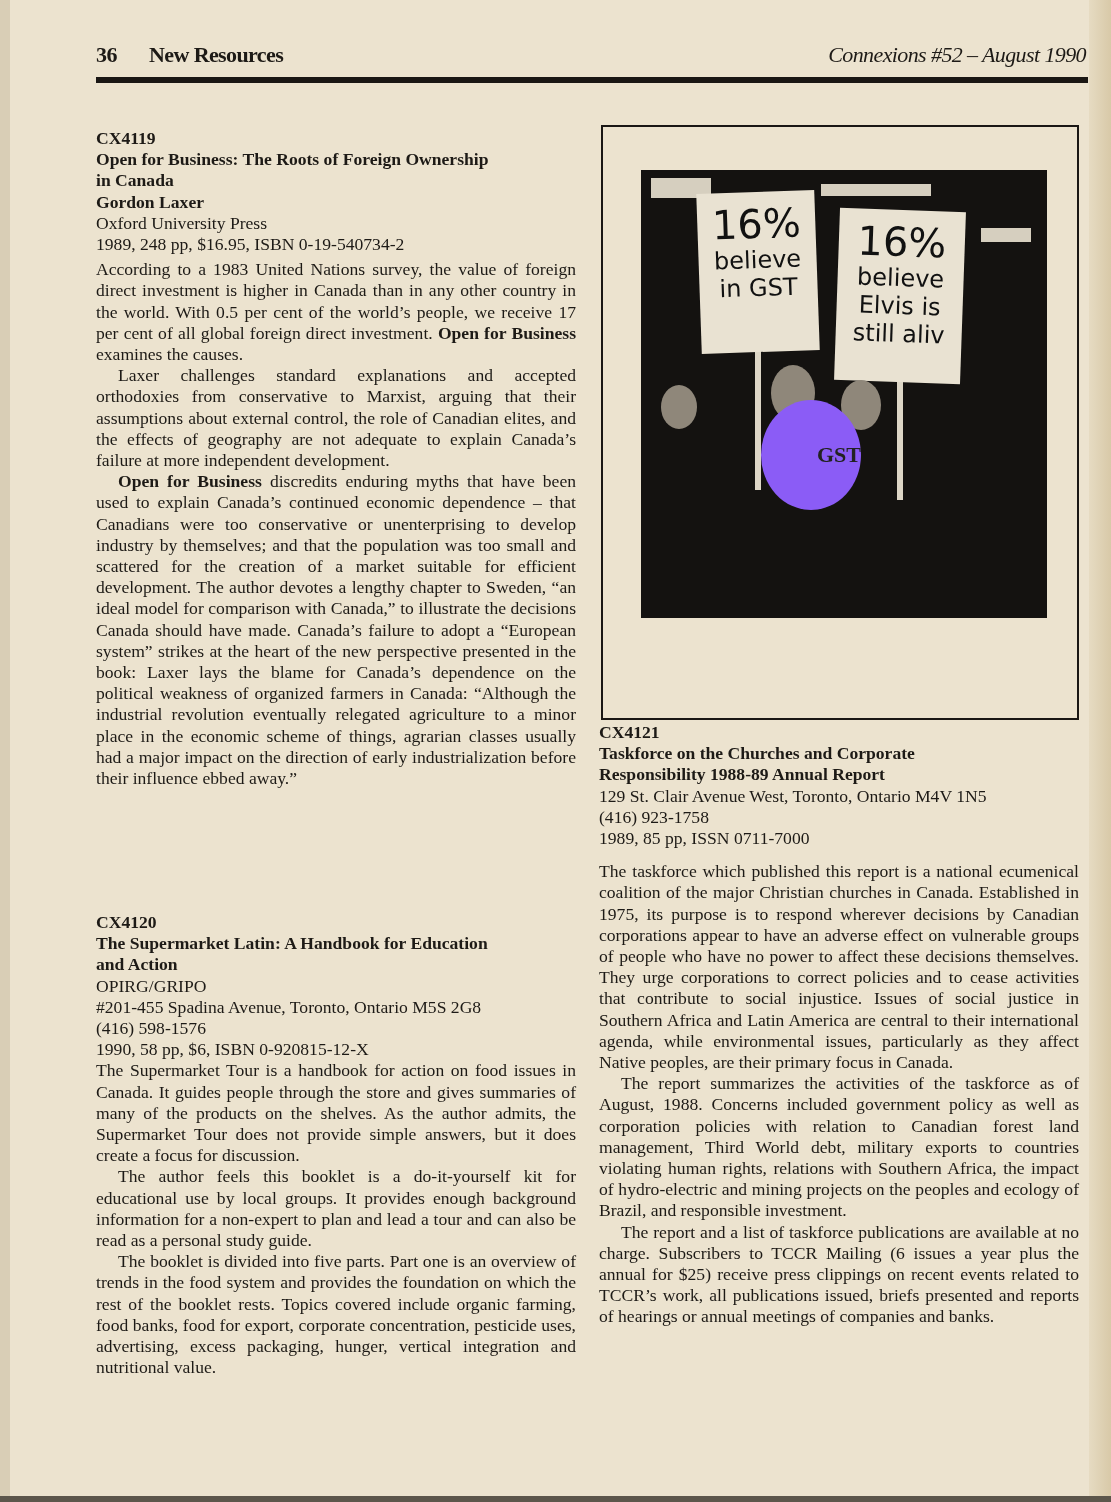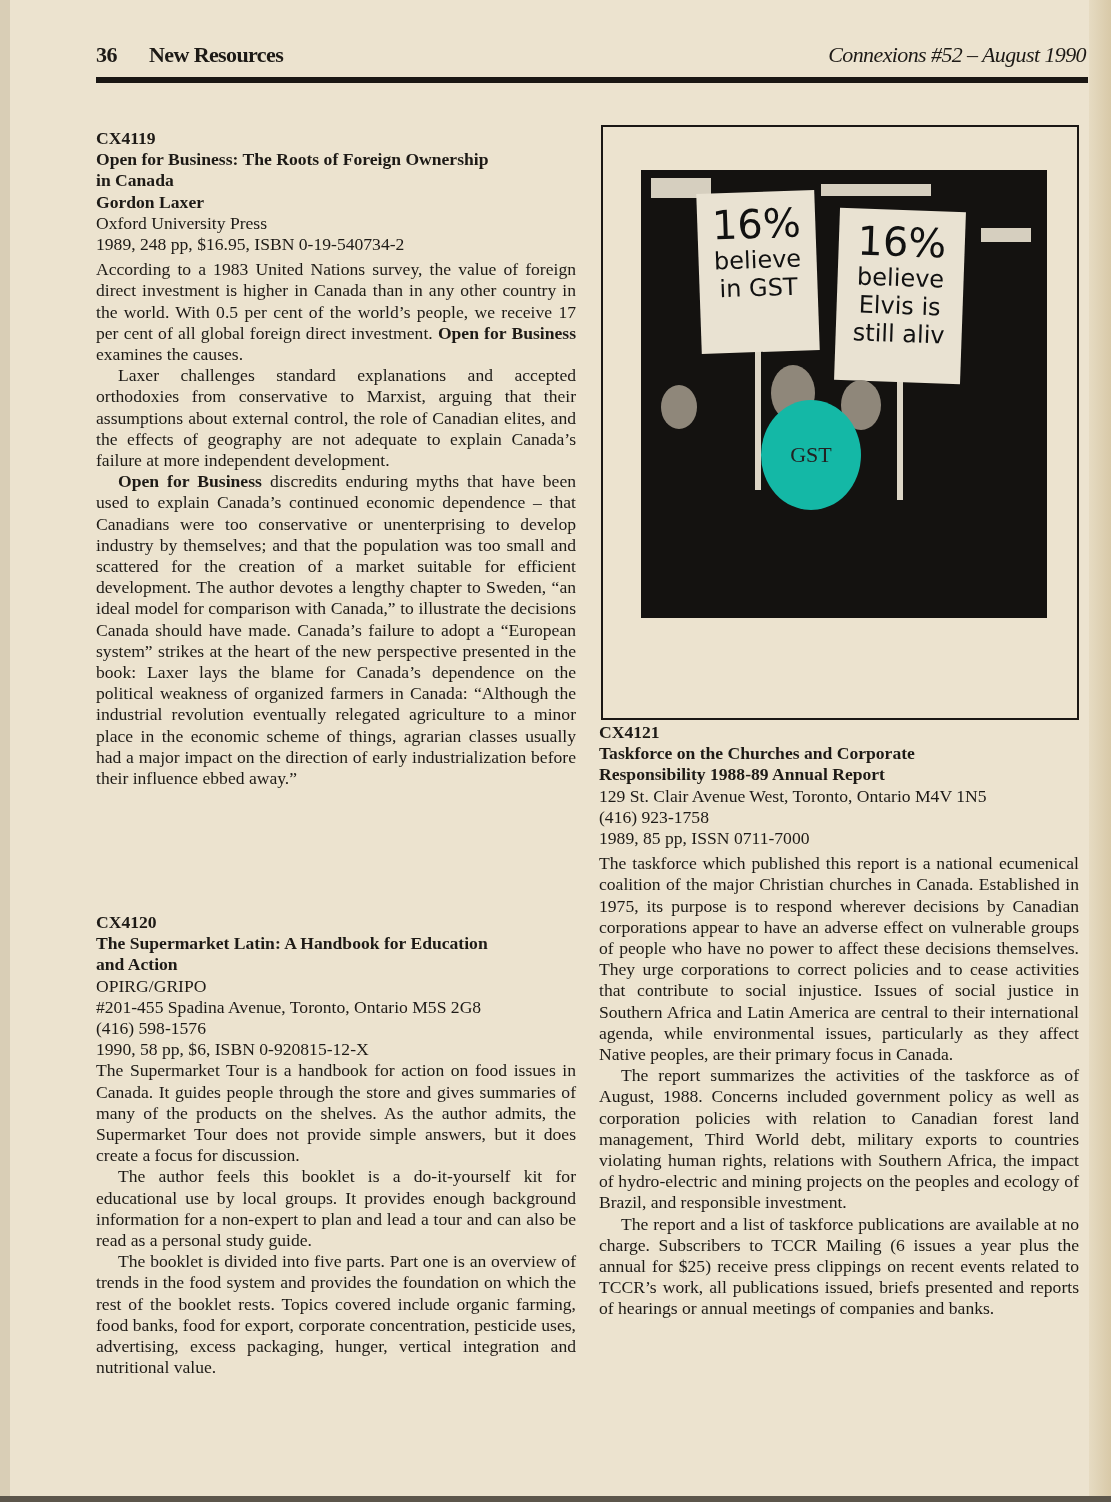--- a/index.html
+++ b/index.html
@@ -40,21 +40,21 @@
     background:#141210; overflow:hidden;
   }
   .sign { position:absolute; background:#e9e2d2; color:#111; font-family:"DejaVu Sans",sans-serif; text-align:center; }
   .sign1 { left:58px; top:22px; width:118px; height:160px; transform:rotate(-2deg); }
   .sign2 { left:196px; top:40px; width:126px; height:172px; transform:rotate(2deg); }
   .sign .big { font-size:40px; line-height:44px; display:block; margin-top:10px; }
   .sign .txt { font-size:24px; line-height:28px; display:block; }
   .pole { position:absolute; width:6px; background:#ddd6c6; }
   .balloon {
     position:absolute; left:120px; top:230px; width:100px; height:110px; border-radius:50%;
-    background:#14b8a6; color:#222; font-weight:normal; font-size:22px; text-align:center; line-height:110px;
+    background:#8b5cf6; color:#222; font-weight:bold; font-size:22px; text-align:right; line-height:110px;
   }
   .face { position:absolute; border-radius:50%; background:#8f877a; }
   .bld { position:absolute; background:#d6cfbf; }
 </style>
 </head>
 <body>
 
 <div class="paper-edge-left"></div>
 <div class="paper-edge-right"></div>
 <div class="bottom-edge"></div>
@@ -120,18 +120,18 @@
   </div>
 </div>
 
 <div class="col col-right" style="top:722px;">
   <div class="entry-id">CX4121</div>
   <div class="entry-title">Taskforce on the Churches and Corporate</div>
   <div class="entry-title">Responsibility 1988-89 Annual Report</div>
   <div class="entry-meta">129 St. Clair Avenue West, Toronto, Ontario M4V 1N5</div>
   <div class="entry-meta">(416) 923-1758</div>
   <div class="entry-meta">1989, 85 pp, ISSN 0711-7000</div>
-  <div class="body" style="margin-top:4px;">
+  <div class="body" style="margin-top:12px;">
     <p class="first">The taskforce which published this report is a national ecumenical coalition of the major Christian churches in Canada. Established in 1975, its purpose is to respond wherever decisions by Canadian corporations appear to have an adverse effect on vulnerable groups of people who have no power to affect these decisions themselves. They urge corporations to correct policies and to cease activities that contribute to social injustice. Issues of social justice in Southern Africa and Latin America are central to their international agenda, while environmental issues, particularly as they affect Native peoples, are their primary focus in Canada.</p>
     <p>The report summarizes the activities of the taskforce as of August, 1988. Concerns included government policy as well as corporation policies with relation to Canadian forest land management, Third World debt, military exports to countries violating human rights, relations with Southern Africa, the impact of hydro-electric and mining projects on the peoples and ecology of Brazil, and responsible investment.</p>
     <p>The report and a list of taskforce publications are available at no charge. Subscribers to TCCR Mailing (6 issues a year plus the annual for $25) receive press clippings on recent events related to TCCR’s work, all publications issued, briefs presented and reports of hearings or annual meetings of companies and banks.</p>
   </div>
 </div>
 
 </body></html>

